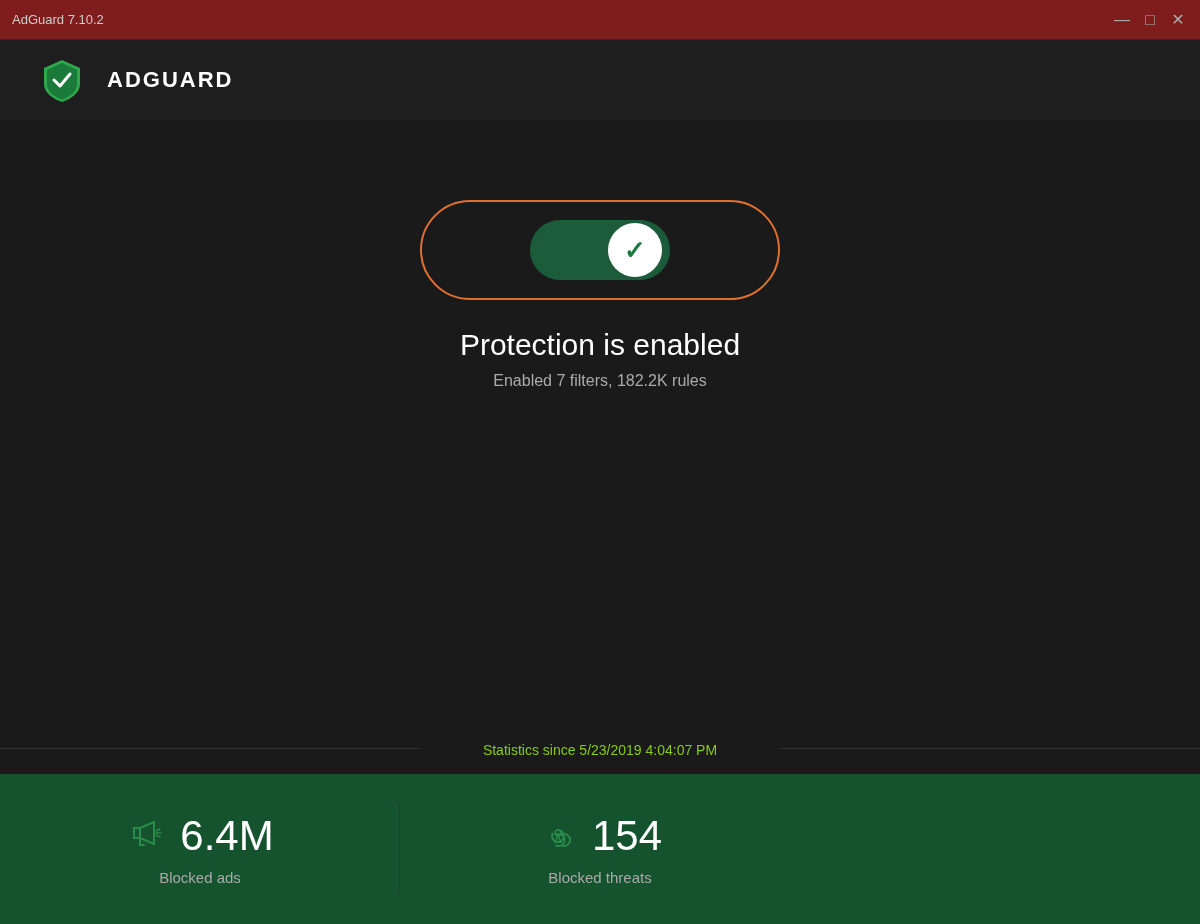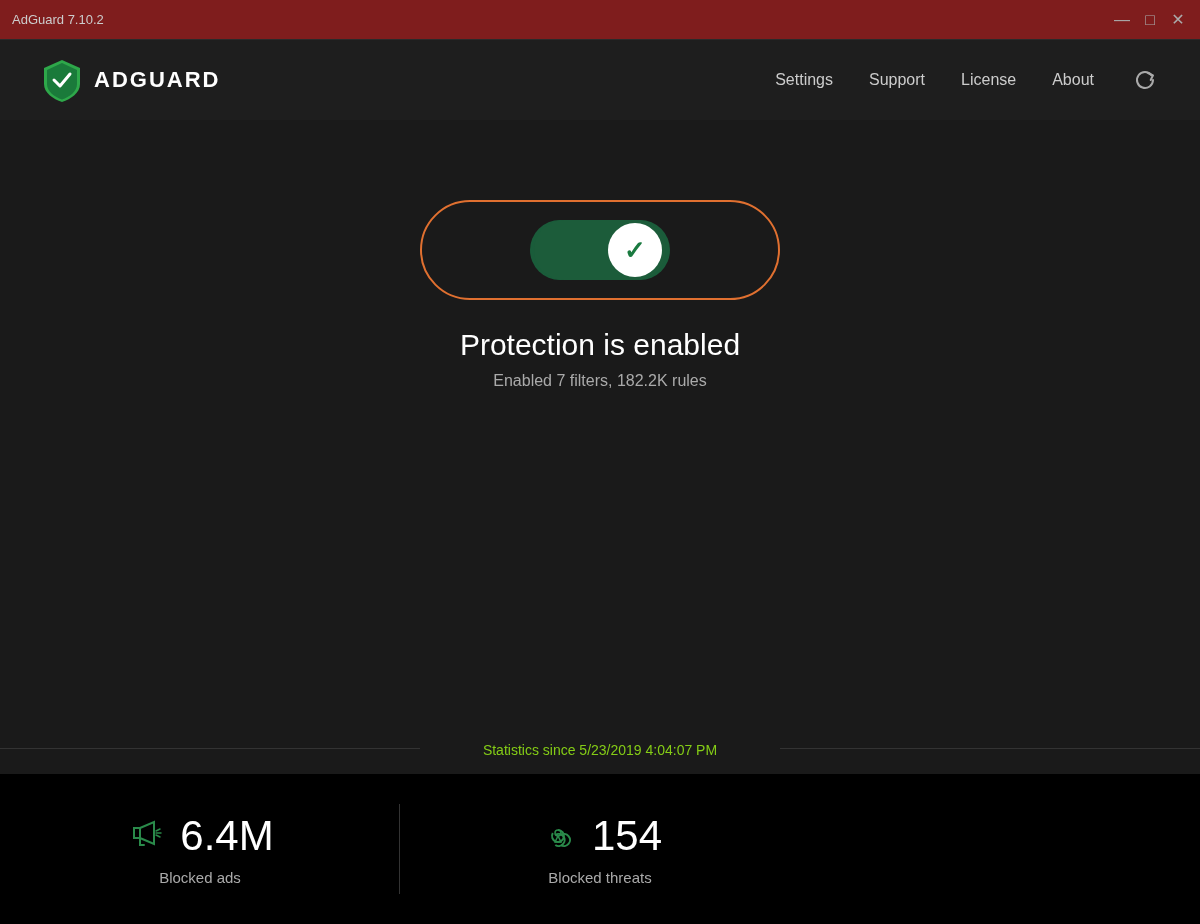--- a/index.html
+++ b/index.html
@@ -55,21 +55,21 @@
       background: #1e1e1e;
       display: flex;
       align-items: center;
       justify-content: space-between;
       padding: 0 40px;
     }
 
     .logo-area {
       display: flex;
       align-items: center;
-      gap: 10px;
+      gap: 23px;
     }
 
     .logo-shield {
       width: 44px;
       height: 44px;
     }
 
     .logo-text {
       font-size: 22px;
       font-weight: 700;
@@ -216,21 +216,21 @@
       background: #333333;
     }
 
     .stats-header::before { left: 0; }
     .stats-header::after { right: 0; }
 
     .stats-grid {
       display: grid;
       grid-template-columns: 1fr 1fr 1fr;
       height: 150px;
-      background: #000000;
+      background: #14532d;
     }
 
     .stat-item {
       display: flex;
       flex-direction: column;
       align-items: center;
       justify-content: center;
       gap: 10px;
       position: relative;
     }
@@ -283,33 +283,20 @@
 
 <div class="header">
   <div class="logo-area">
 
     <svg class="logo-shield" viewBox="0 0 44 44" fill="none" xmlns="http://www.w3.org/2000/svg">
       <path d="M22 2 L40 10 L40 26 C40 35 31 41 22 44 C13 41 4 35 4 26 L4 10 Z" fill="#2ea84a"></path>
       <path d="M22 5 L37 12 L37 26 C37 33.5 29.5 39 22 41.5 C14.5 39 7 33.5 7 26 L7 12 Z" fill="#1a7a3a"></path>
       <polyline points="14,22 20,28 30,16" stroke="white" stroke-width="3" fill="none" stroke-linecap="round" stroke-linejoin="round"></polyline>
     </svg>
     <span class="logo-text">ADGUARD</span>
-  </div>
-  <div class="nav-area">
-    <button class="nav-link">Settings</button>
-    <button class="nav-link">Support</button>
-    <button class="nav-link">License</button>
-    <button class="nav-link">About</button>
-    <button class="refresh-btn">
-
-      <svg width="22" height="22" viewBox="0 0 22 22" fill="none" xmlns="http://www.w3.org/2000/svg">
-        <path d="M19 11a8 8 0 1 1-1.5-4.7" stroke="#aaaaaa" stroke-width="2" fill="none" stroke-linecap="round"></path>
-        <polyline points="14,4 19,6.3 16.7,11" stroke="#aaaaaa" stroke-width="2" fill="none" stroke-linecap="round" stroke-linejoin="round"></polyline>
-      </svg>
-    </button>
   </div>
 </div>
 
 <div class="main">
 
   <div class="toggle-container">
     <div class="toggle-oval-outline"></div>
     <div class="toggle-switch">
       <div class="toggle-track">
         <div class="toggle-thumb">

